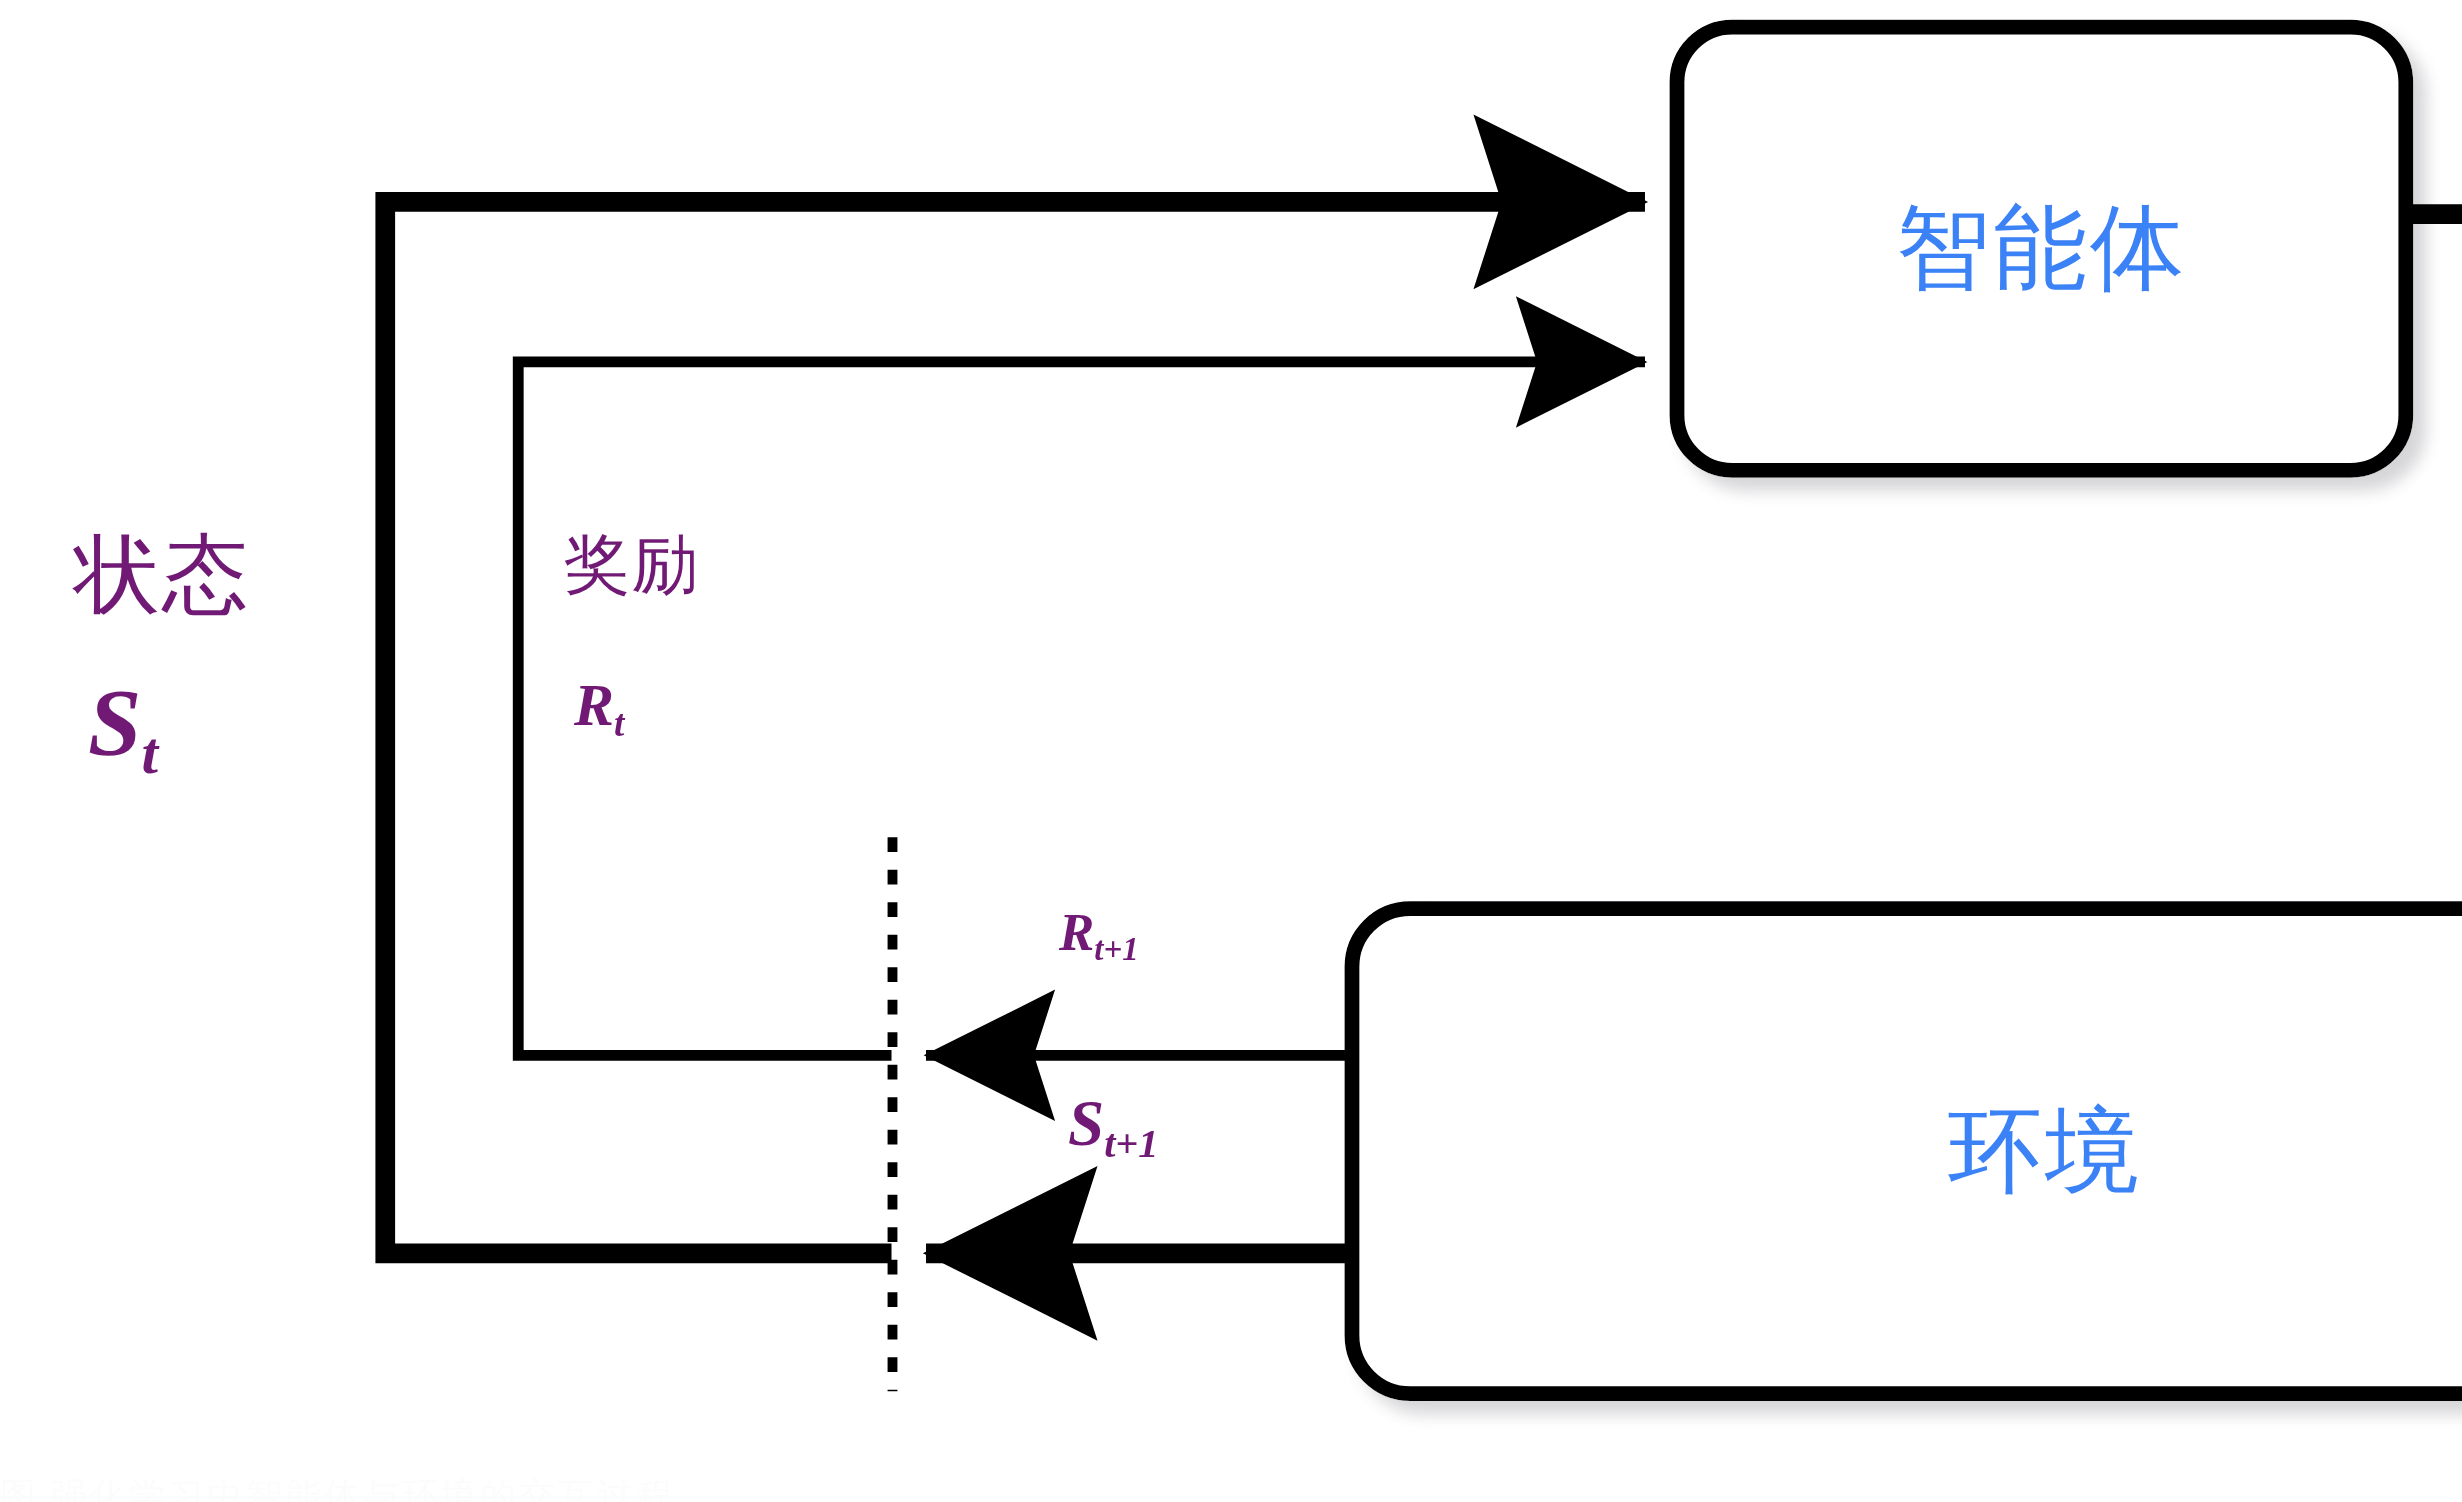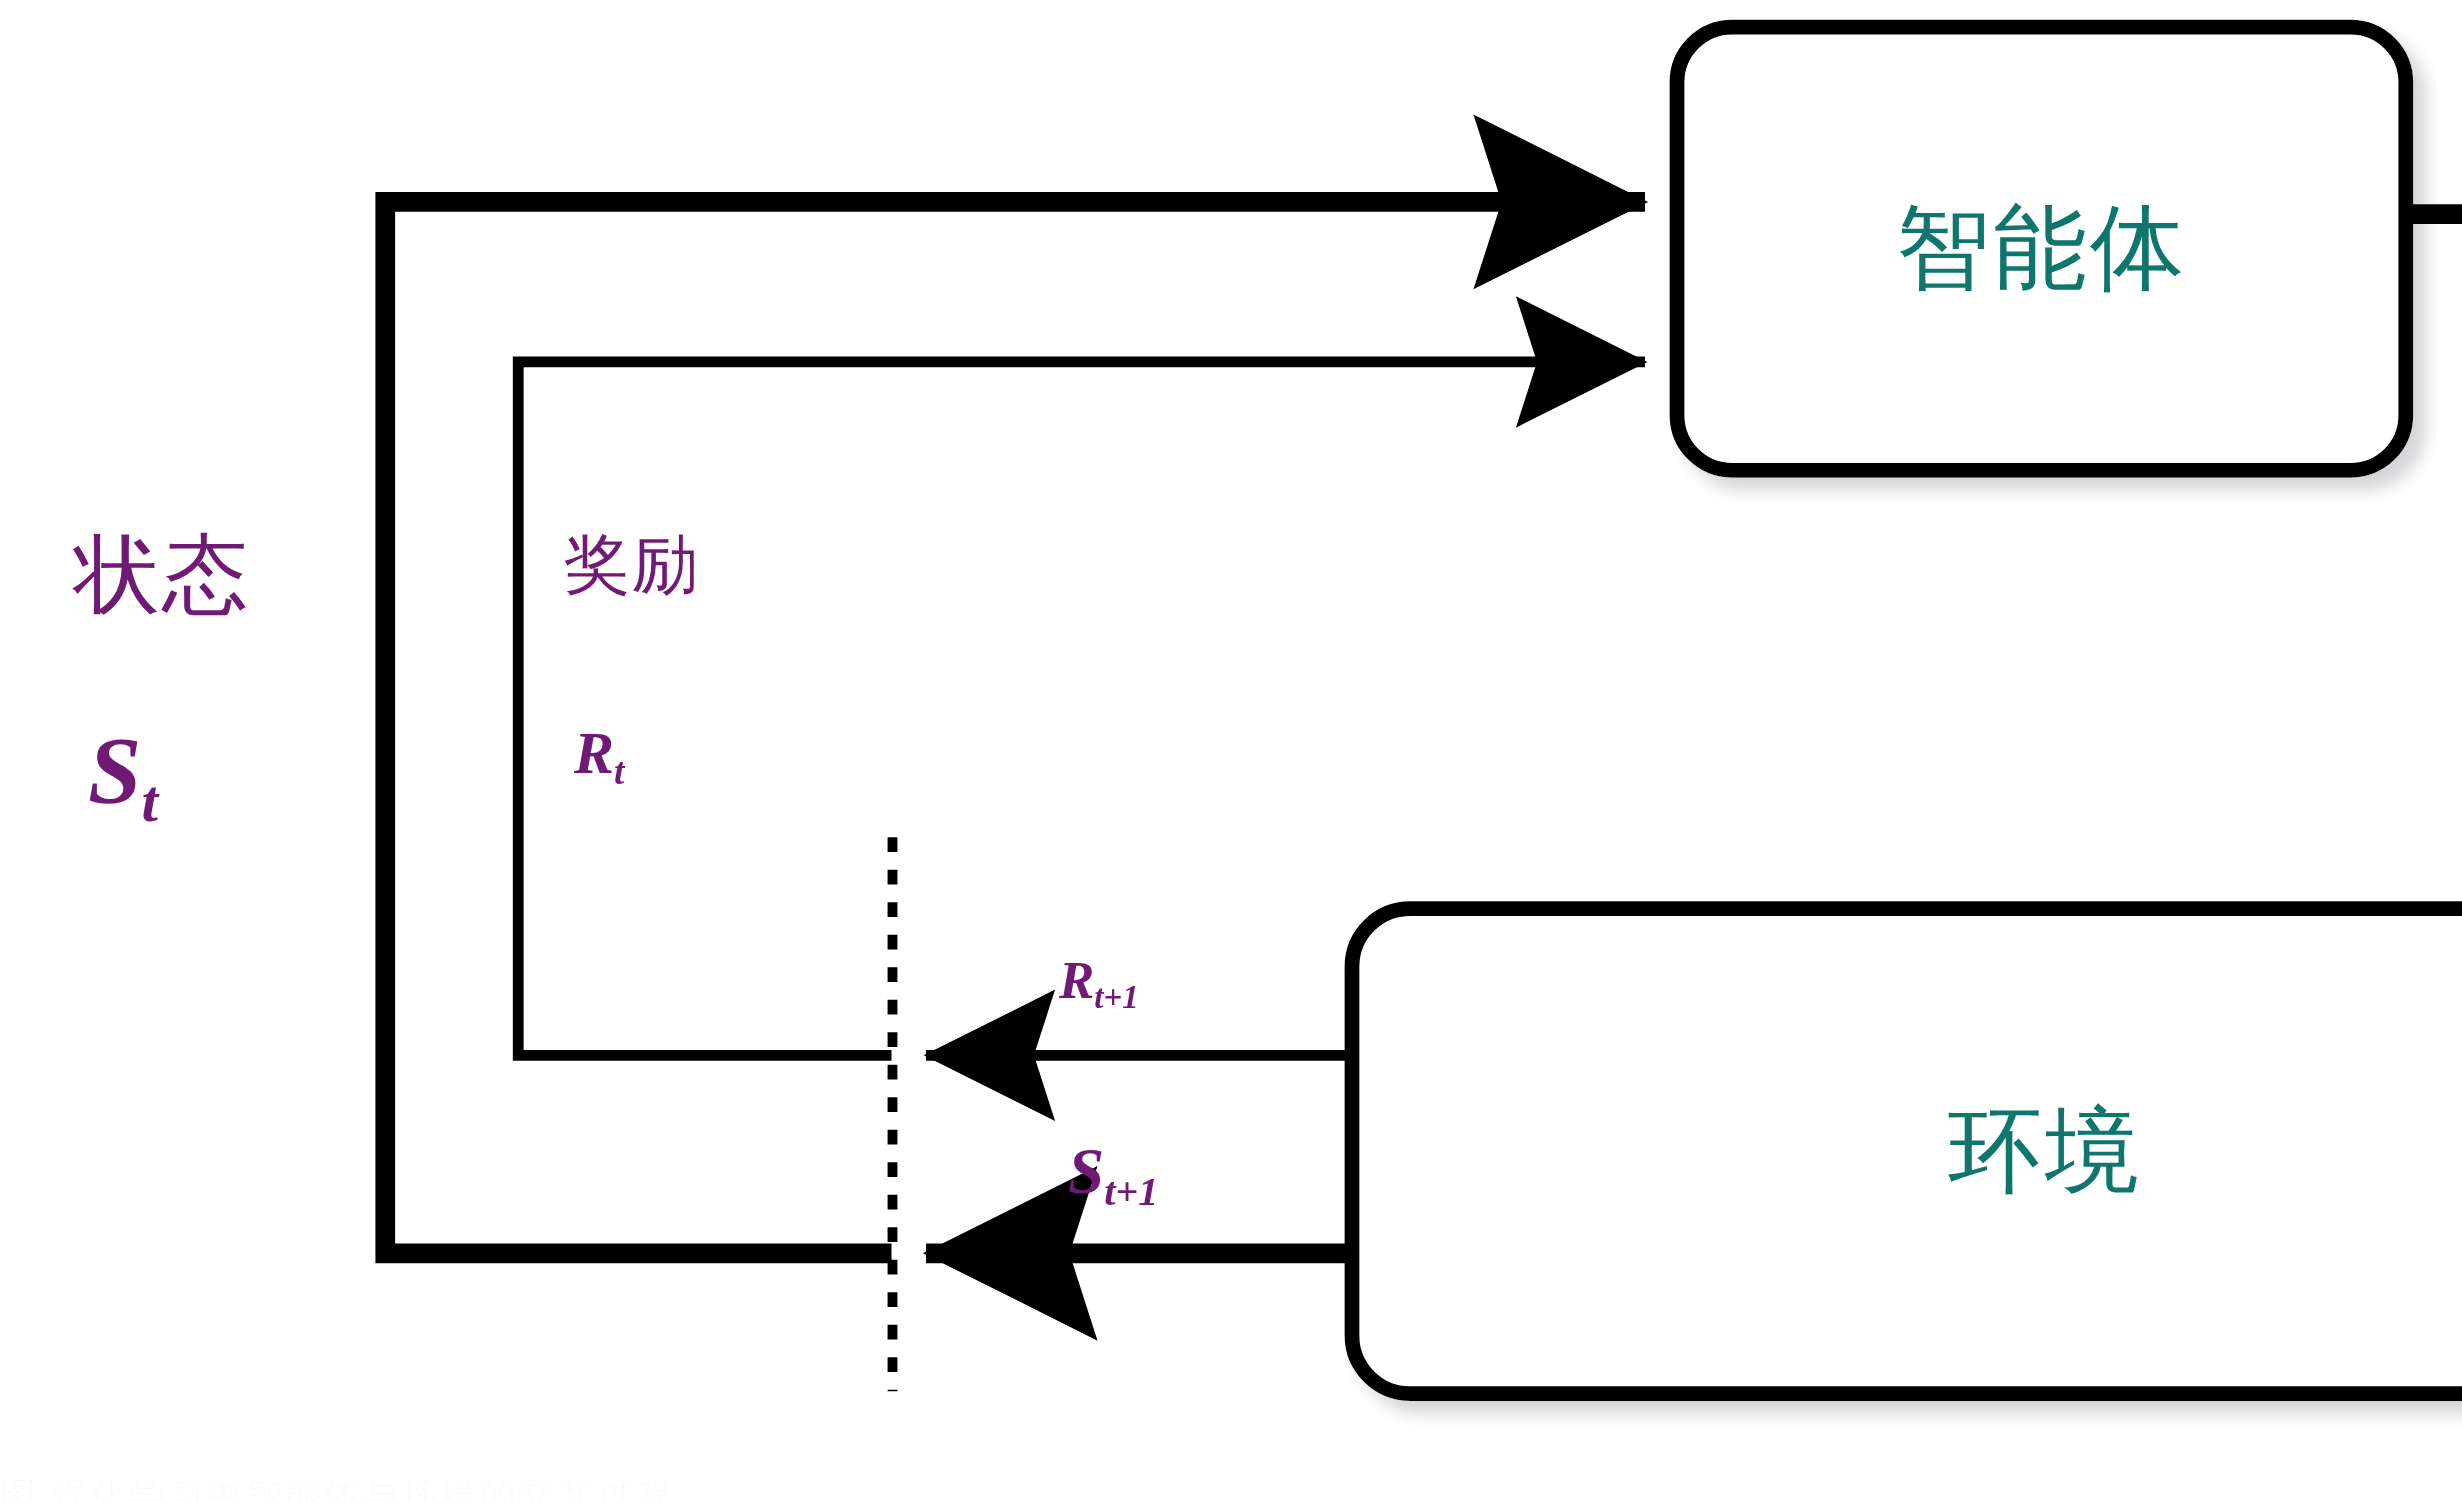--- a/index.html
+++ b/index.html
@@ -34,37 +34,36 @@
     line-height: 1.0;
   }
   .cjk {
     font-family: "Liberation Serif", "DejaVu Serif", serif;
     font-weight: 400;
   }
   .mathit {
     font-family: "Liberation Serif", "DejaVu Serif", serif;
     font-style: italic;
     font-weight: 700;
-    margin-top: 48px;
   }
   .sub {
     font-size: 0.62em;
     font-style: italic;
     font-weight: 700;
     vertical-align: baseline;
     position: relative;
     top: 0.30em;
   }
   
   .box-text {
     position: absolute;
     display: flex;
     align-items: center;
     justify-content: center;
-    color: #0f766e;
+    color: #3b82f6;
     font-size: 94px;
     letter-spacing: 3px;
   }
   
   #label-state-word   { left: 74px;  top: 532px; font-size: 86px; letter-spacing: 2px; }
   #label-state-sym    { left: 88px;  top: 675px; font-size: 96px; }
   #label-reward-word  { left: 564px; top: 532px; font-size: 66px; letter-spacing: 2px; }
   #label-reward-sym   { left: 574px; top: 675px; font-size: 60px; }
   
   #label-rt1 { left: 1059px; top: 906px; font-size: 53px; }

